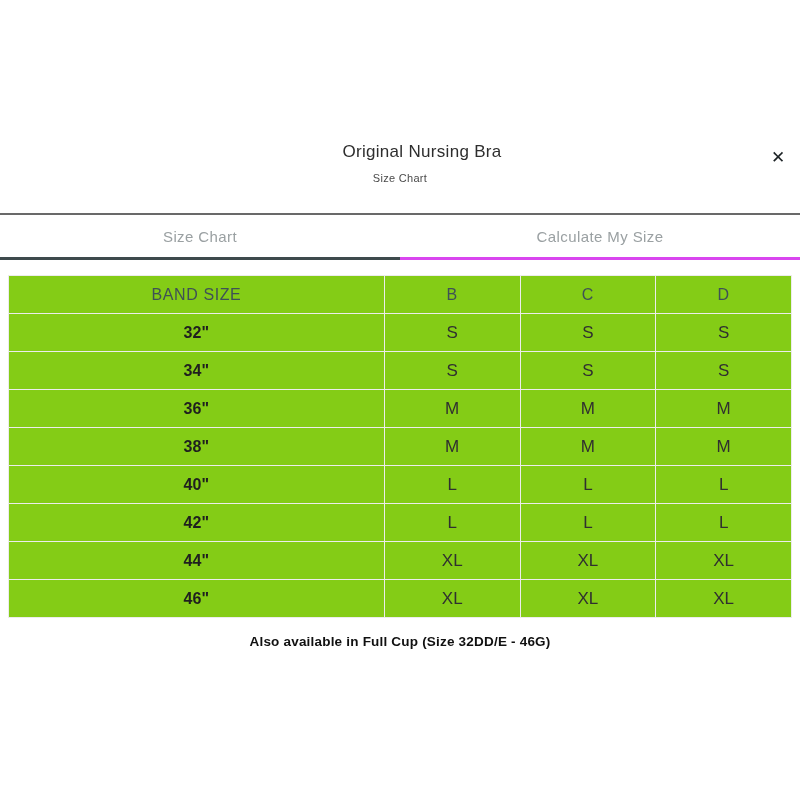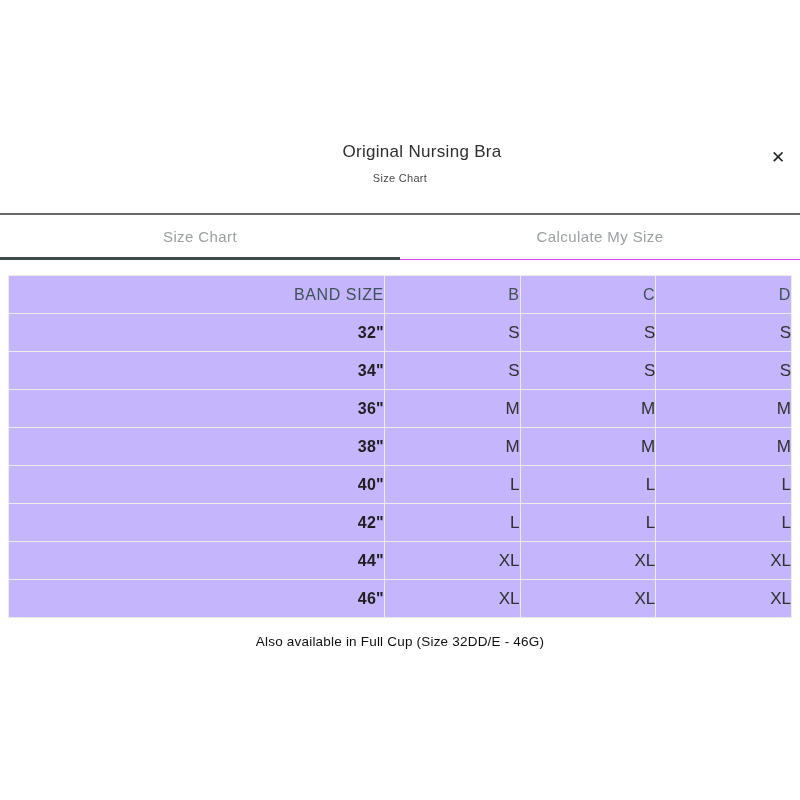--- a/index.html
+++ b/index.html
@@ -34,46 +34,46 @@
   }
 
   
   .tabs {
     position: absolute; top: 218px; left: 0; width: 100%;
     display: flex; align-items: stretch;
   }
   .tab {
     flex: 1; text-align: center; padding: 10px 0 12px 0;
     font-size: 15px; color: #9aa0a2; letter-spacing: 0.4px;
-    cursor: pointer; border-bottom: 1px solid #d946ef;
+    cursor: pointer; border-bottom: 3px solid #d946ef;
   }
   .tab.active { border-bottom: 3px solid #3e4a4d; }
 
   
   .size-table-wrap { position: absolute; top: 275px; left: 8px; width: 784px; }
   table.size-table {
     width: 100%; border-collapse: collapse; table-layout: fixed;
     border: 1px solid #ececec;
   }
   table.size-table col.band-col { width: 48%; }
   table.size-table col.cup-col { width: 17.333%; }
   table.size-table th, table.size-table td {
-    height: 38px; text-align: right; vertical-align: middle;
-    border: 1px solid #ececec; background: #c4b5fd;
+    height: 38px; text-align: center; vertical-align: middle;
+    border: 1px solid #ececec; background: #84cc16;
   }
   table.size-table th {
     font-size: 16px; font-weight: 500; color: #3f5156; letter-spacing: 0.6px;
   }
   td.band-cell { font-size: 16px; font-weight: 700; color: #1f1f1f; letter-spacing: 0.2px; }
   td.cup-cell  { font-size: 17px; font-weight: 400; color: #303030; }
 
   
   .footer-note {
     position: absolute; top: 634px; left: 0; width: 100%;
-    text-align: center; font-size: 13.5px; font-weight: 400; color: #101010;
+    text-align: center; font-size: 13.5px; font-weight: 700; color: #101010;
     letter-spacing: 0.2px;
   }
 </style>
 </head>
 <body>
 
 <div class="modal">
 
   <div class="modal-header">
     <div class="modal-title">Original Nursing Bra</div>

